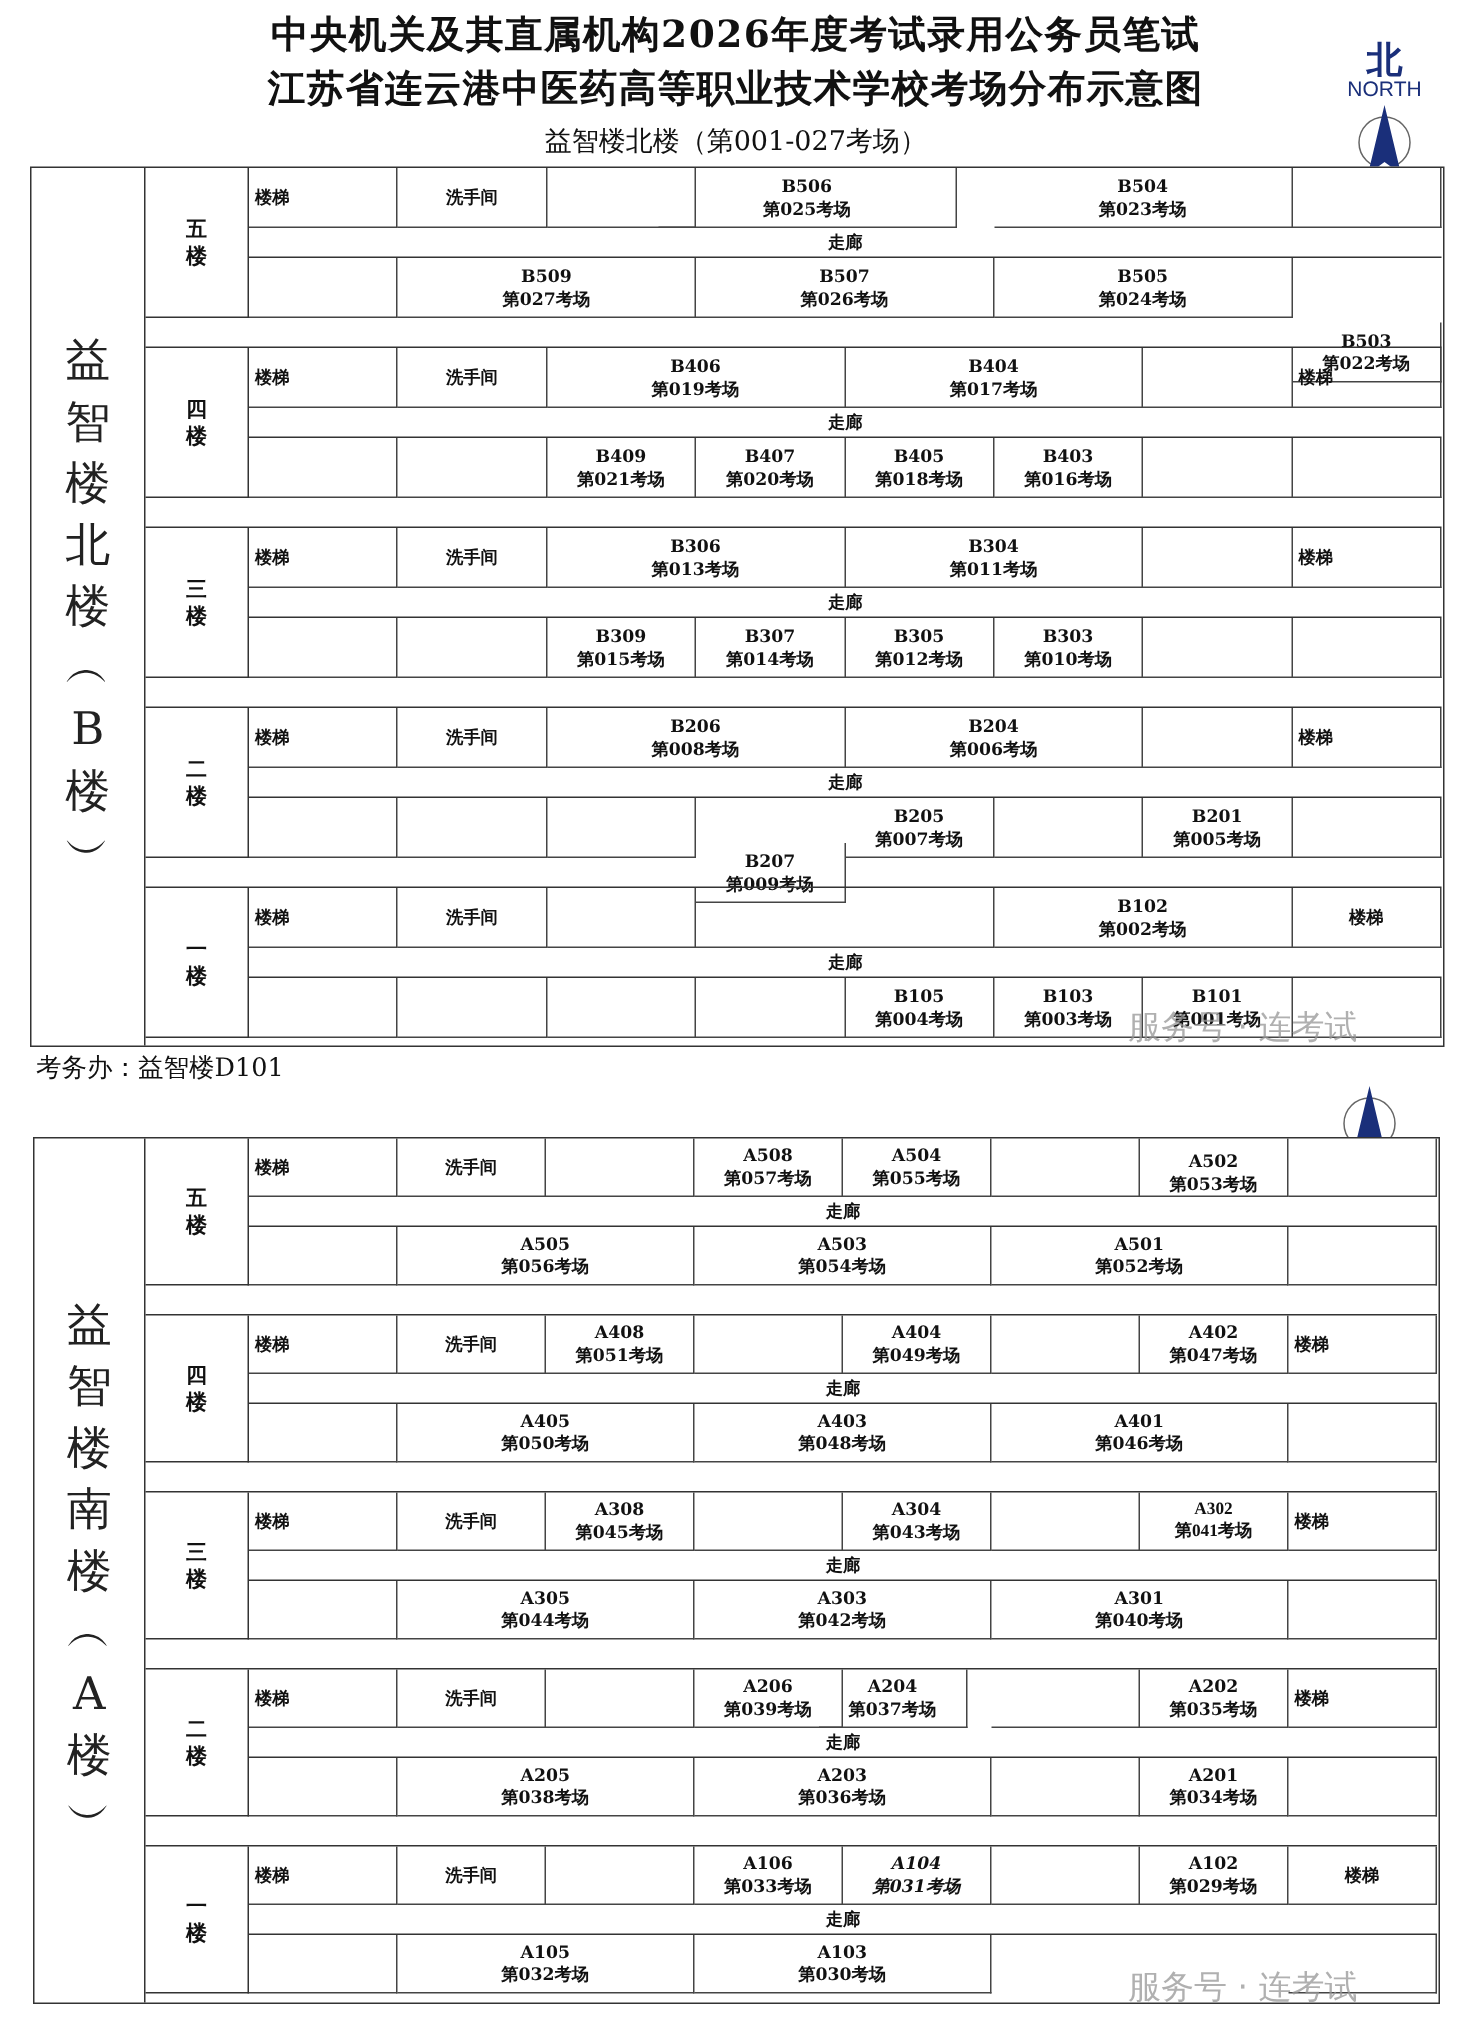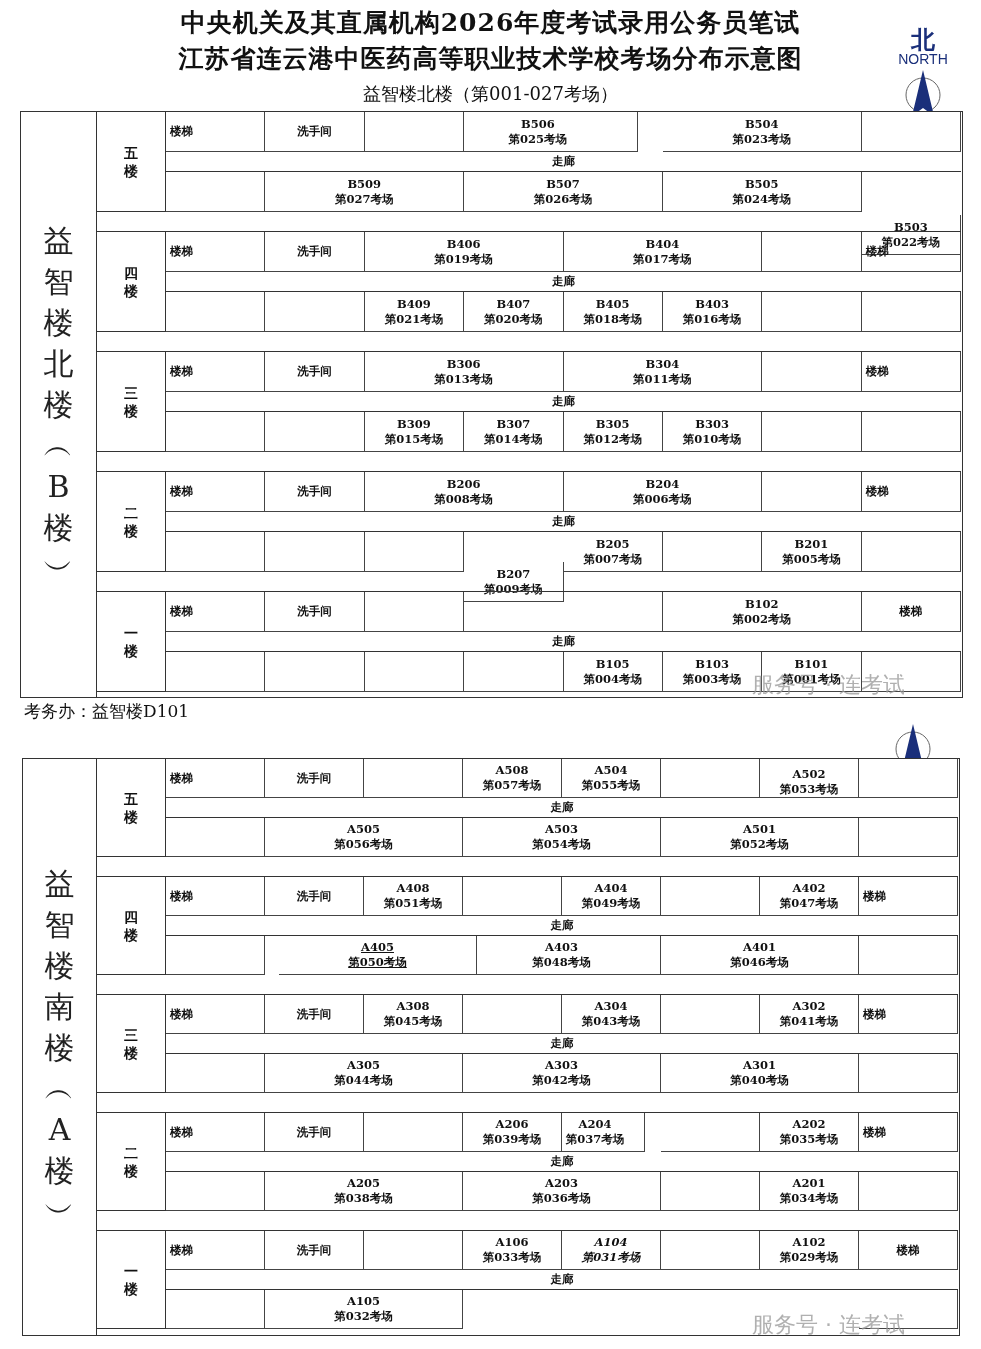--- a/index.html
+++ b/index.html
@@ -349,21 +349,21 @@
       <div class="cell" style="left: 638px; top: 118px; width: 99px; height: 39px;"></div>
       <div class="cell" style="left: 737px; top: 118px; width: 99px; height: 39px;">
         <span>A402</span>
         <span>第047考场</span>
       </div>
       <div class="cell left" style="left: 836px; top: 118px; width: 99px; height: 39px;">
         <span>楼梯</span>
       </div>
       <div class="corridor" style="left: 143px; top: 157px; width: 792px; height: 20px;">走廊</div>
       <div class="cell" style="left: 143px; top: 177px; width: 99px; height: 39px;"></div>
-      <div class="cell" style="left: 256px; top: 177px; width: 198px; height: 39px; text-decoration: underline;">
+      <div class="cell" style="left: 242px; top: 177px; width: 198px; height: 39px;">
         <span>A405</span>
         <span>第050考场</span>
       </div>
       <div class="cell" style="left: 440px; top: 177px; width: 198px; height: 39px;">
         <span>A403</span>
         <span>第048考场</span>
       </div>
       <div class="cell" style="left: 638px; top: 177px; width: 198px; height: 39px;">
         <span>A401</span>
         <span>第046考场</span>
@@ -383,21 +383,21 @@
       <div class="cell" style="left: 341px; top: 236px; width: 99px; height: 39px;">
         <span>A308</span>
         <span>第045考场</span>
       </div>
       <div class="cell" style="left: 440px; top: 236px; width: 99px; height: 39px;"></div>
       <div class="cell" style="left: 539px; top: 236px; width: 99px; height: 39px;">
         <span>A304</span>
         <span>第043考场</span>
       </div>
       <div class="cell" style="left: 638px; top: 236px; width: 99px; height: 39px;"></div>
-      <div class="cell" style="left: 737px; top: 236px; width: 99px; height: 39px;">
+      <div class="cell" style="left: 737px; top: 236px; width: 99px; height: 39px; font-family: Liberation Serif, serif;">
         <span>A302</span>
         <span>第041考场</span>
       </div>
       <div class="cell left" style="left: 836px; top: 236px; width: 99px; height: 39px;">
         <span>楼梯</span>
       </div>
       <div class="corridor" style="left: 143px; top: 275px; width: 792px; height: 20px;">走廊</div>
       <div class="cell" style="left: 143px; top: 295px; width: 99px; height: 39px;"></div>
       <div class="cell" style="left: 242px; top: 295px; width: 198px; height: 39px;">
         <span>A305</span>
@@ -483,18 +483,22 @@
       </div>
       <div class="cell" style="left: 836px; top: 472px; width: 99px; height: 39px;">
         <span>楼梯</span>
       </div>
       <div class="corridor" style="left: 143px; top: 511px; width: 792px; height: 20px;">走廊</div>
       <div class="cell" style="left: 143px; top: 531px; width: 99px; height: 39px;"></div>
       <div class="cell" style="left: 242px; top: 531px; width: 198px; height: 39px;">
         <span>A105</span>
         <span>第032考场</span>
       </div>
+      <div class="cell" style="left: 440px; top: 531px; width: 198px; height: 39px;">
+        <span>A103</span>
+        <span>第030考场</span>
+      </div>
       <div class="cell" style="left: 836px; top: 531px; width: 99px; height: 39px;"></div>
     </div>
   </div>
 
 <div class="watermark" style="left:752px; top:670px;">服务号 · 连考试</div>
 <div class="watermark" style="left:752px; top:1310px;">服务号 · 连考试</div>
 
 </body></html>

